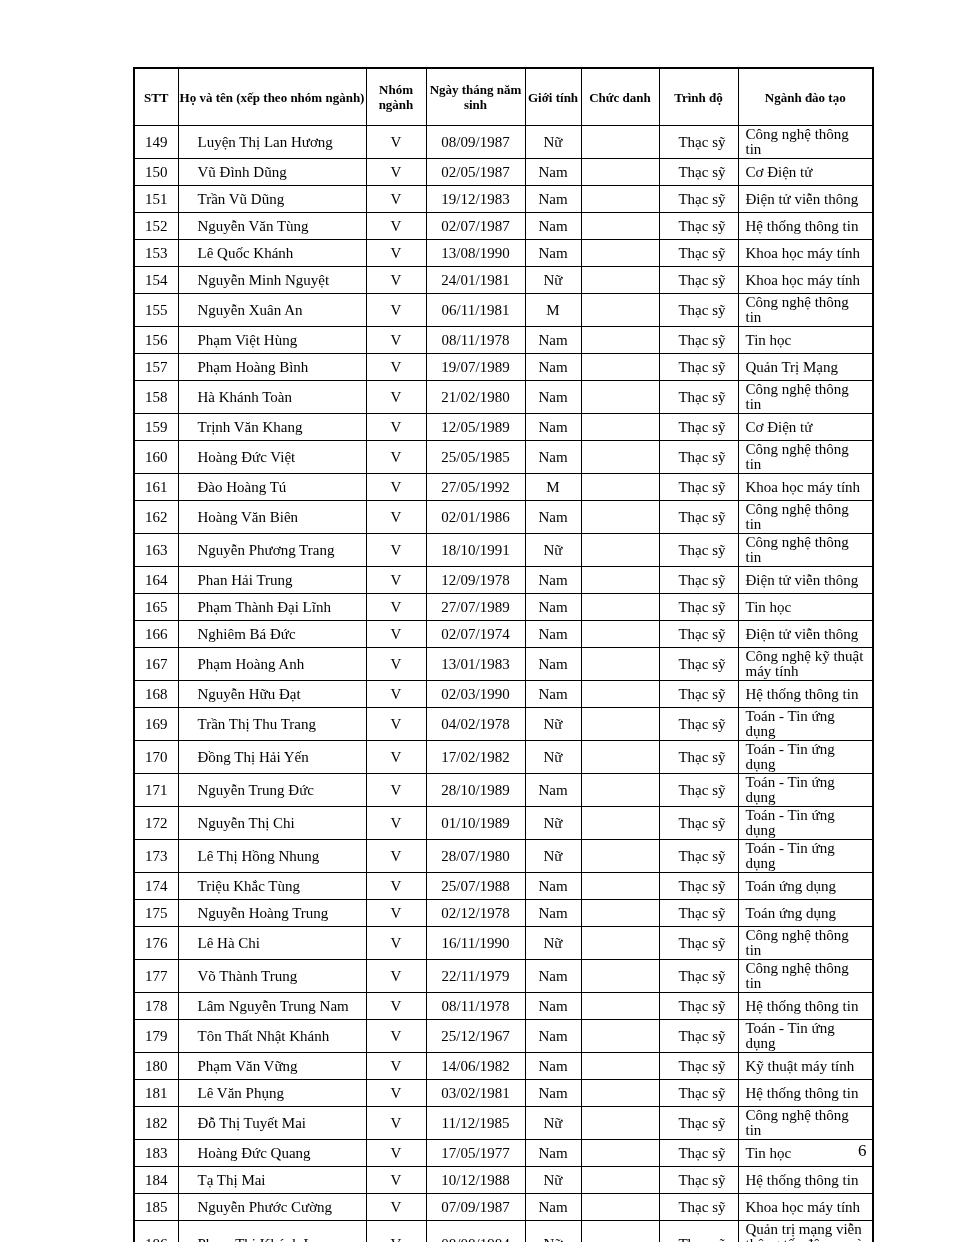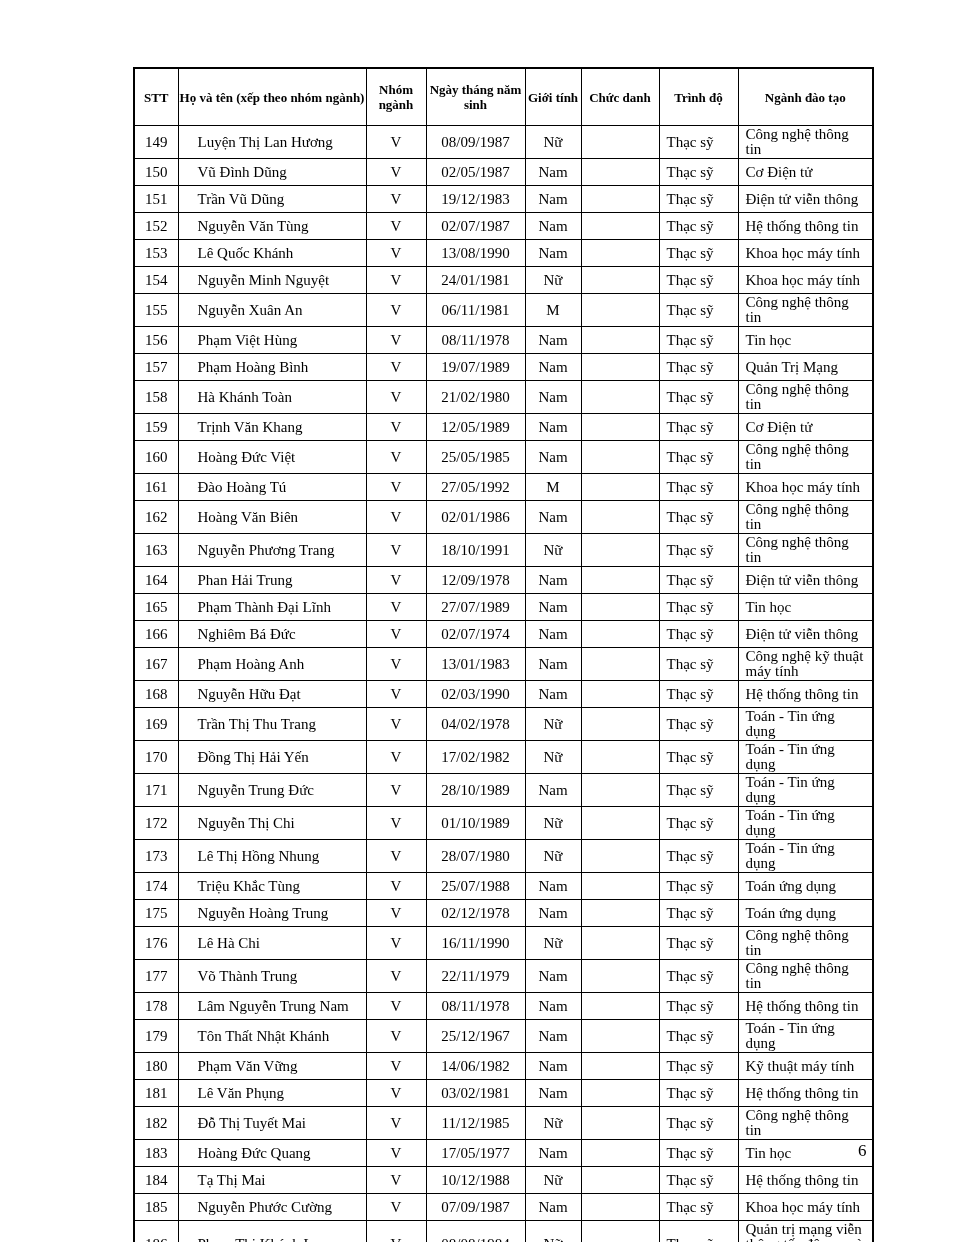--- a/index.html
+++ b/index.html
@@ -49,21 +49,21 @@
     font-size: 13px;
   }
   td {
     height: 24px;
     padding: 1px 6px;
     font-size: 15px;
   }
   td.a-center { text-align: center; }
   td.a-left   { text-align: left; }
   td.cell-name { padding-left: 19px; }
-  td.cell-degree { padding-left: 7px; }
+  td.cell-degree { padding-left: 13px; text-align: center; }
   td.cell-major { padding-left: 7px; margin-top: 20px; }
 
   .page-number {
     position: absolute;
     left: 858px;
     top: 1141px;
     font-size: 17px;
     line-height: 20px;
   }
 </style>

